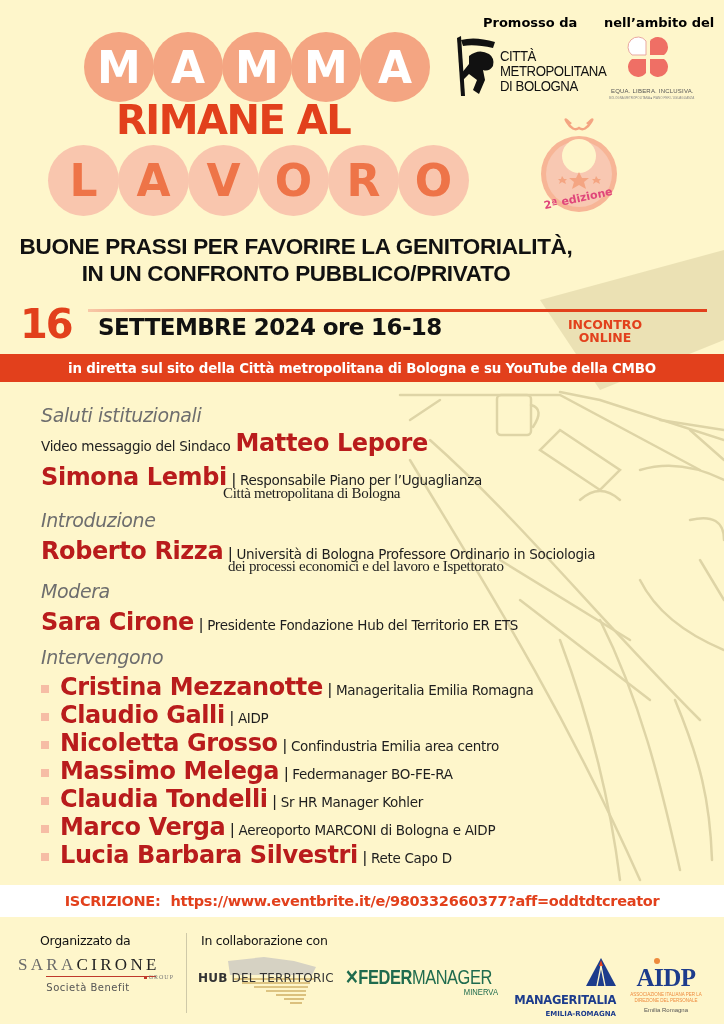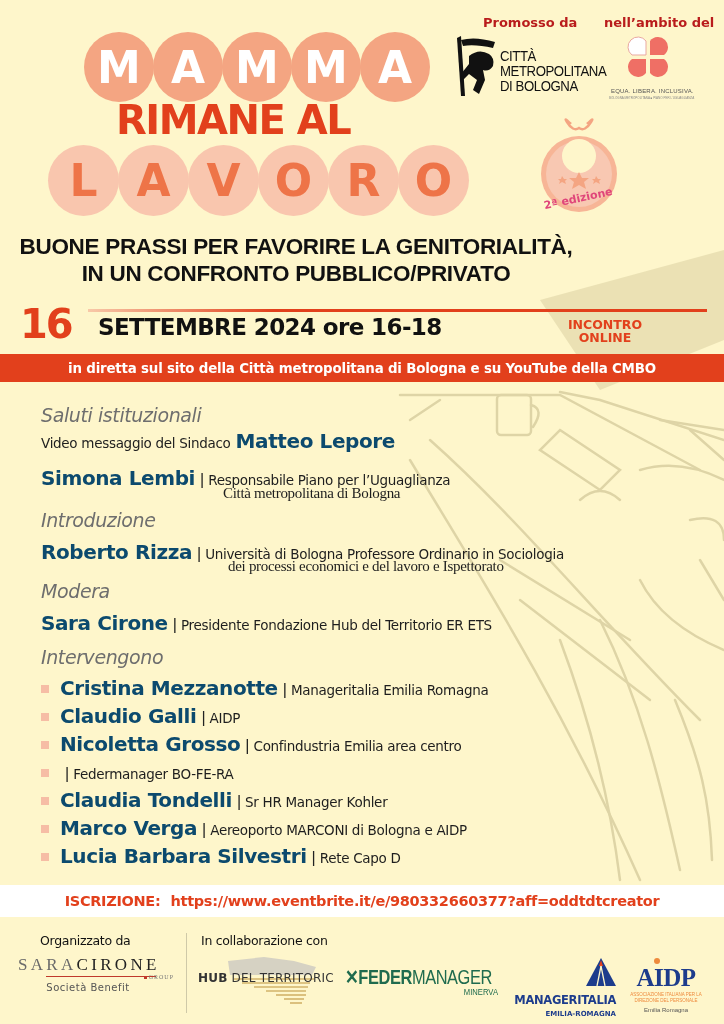--- a/index.html
+++ b/index.html
@@ -26,21 +26,21 @@
   .row-mamma .circle { background: #f4a582; color: #ffffff; }
   .row-lavoro { left: 48px; top: 145px; }
   .row-lavoro .circle { background: #f9c6ae; color: #ee7448; width: 71px; height: 71px; }
   .rimane {
     position: absolute; left: 116px; top: 97px;
     font-family: "DejaVu Sans", sans-serif; font-weight: bold;
     font-size: 40px; color: #e2401c; letter-spacing: -1.5px;
   }
 
   
-  .hdr-label { position: absolute; font-family: "DejaVu Sans", sans-serif; font-weight: bold; font-size: 13px; color: #b91c1c; text-align: center; }
+  .hdr-label { position: absolute; font-family: "DejaVu Sans", sans-serif; font-weight: bold; font-size: 13px; color: #000000; text-align: center; }
   .cmbo-logo { position: absolute; left: 455px; top: 36px; width: 120px; height: 62px; }
   .cmbo-text { position: absolute; left: 500px; top: 48px; font-family: "Liberation Sans Narrow", "Liberation Sans", sans-serif; font-size: 15px; line-height: 15px; color: #111; letter-spacing: -0.5px; transform: scaleX(0.88); transform-origin: left; }
   .equa-logo { position: absolute; left: 626px; top: 35px; width: 44px; height: 44px; }
   .equa-text { position: absolute; left: 611px; top: 88px; font-size: 6px; color: #555; letter-spacing: 0.2px; }
   .equa-sub { position: absolute; left: 609px; top: 96px; font-size: 3px; color: #888; }
 
   
   .bib { position: absolute; left: 536px; top: 116px; width: 86px; height: 100px; }
 
   
@@ -57,21 +57,21 @@
 
   .live-bar {
     position: absolute; left: 0; top: 354px; width: 724px; height: 28px; background: #e2401c;
     color: #fff; font-family: "DejaVu Sans", sans-serif; font-weight: bold; font-size: 13.4px;
     display: flex; align-items: center; justify-content: center; letter-spacing: -0.2px;
   }
 
   
   .section-h { position: absolute; left: 41px; font-style: italic; font-size: 19px; color: #6e6e6e; font-family: "DejaVu Sans", sans-serif; letter-spacing: -0.4px; }
   .row { position: absolute; left: 41px; display: flex; align-items: baseline; white-space: nowrap; }
-  .name { font-family: "DejaVu Sans", sans-serif; font-weight: bold; font-size: 20px; color: #0c4a6e; letter-spacing: -0.4px; }
+  .name { font-family: "DejaVu Sans", sans-serif; font-weight: bold; font-size: 24px; color: #b91c1c; letter-spacing: -0.4px; }
   .sep { font-size: 16px; color: #222; margin: 0 4px 0 5px; }
   .role { font-family: "DejaVu Sans", sans-serif; font-size: 13.5px; color: #1e1e1e; letter-spacing: -0.3px; margin-top: 12px; }
   .role-2 { position: absolute; font-family: Liberation Serif, serif; font-size: 15px; color: #1e1e1e; letter-spacing: -0.3px; white-space: nowrap; }
   .pre { font-family: "DejaVu Sans", sans-serif; font-size: 13.5px; color: #1e1e1e; margin-right: 5px; letter-spacing: -0.3px; }
   .bullet-row { position: absolute; left: 41px; display: flex; align-items: baseline; white-space: nowrap; }
   .bullet { width: 8px; height: 8px; background: #f6bda5; margin-right: 11px; display: inline-block; position: relative; top: -2px; }
 
   
   .iscr-bar {
     position: absolute; left: 0; top: 885px; width: 724px; height: 32px; background: #ffffff;
@@ -244,20 +244,21 @@
   <span class="role">AIDP</span>
 </div>
 <div class="bullet-row" style="top:726px;">
   <span class="bullet"></span>
   <span class="name">Nicoletta Grosso</span>
   <span class="sep">|</span>
   <span class="role">Confindustria Emilia area centro</span>
 </div>
 <div class="bullet-row" style="top:754px;">
   <span class="bullet"></span>
+  <span class="name">Massimo Melega</span>
   <span class="sep">|</span>
   <span class="role">Federmanager BO-FE-RA</span>
 </div>
 <div class="bullet-row" style="top:782px;">
   <span class="bullet"></span>
   <span class="name">Claudia Tondelli</span>
   <span class="sep">|</span>
   <span class="role">Sr HR Manager Kohler</span>
 </div>
 <div class="bullet-row" style="top:810px;">

